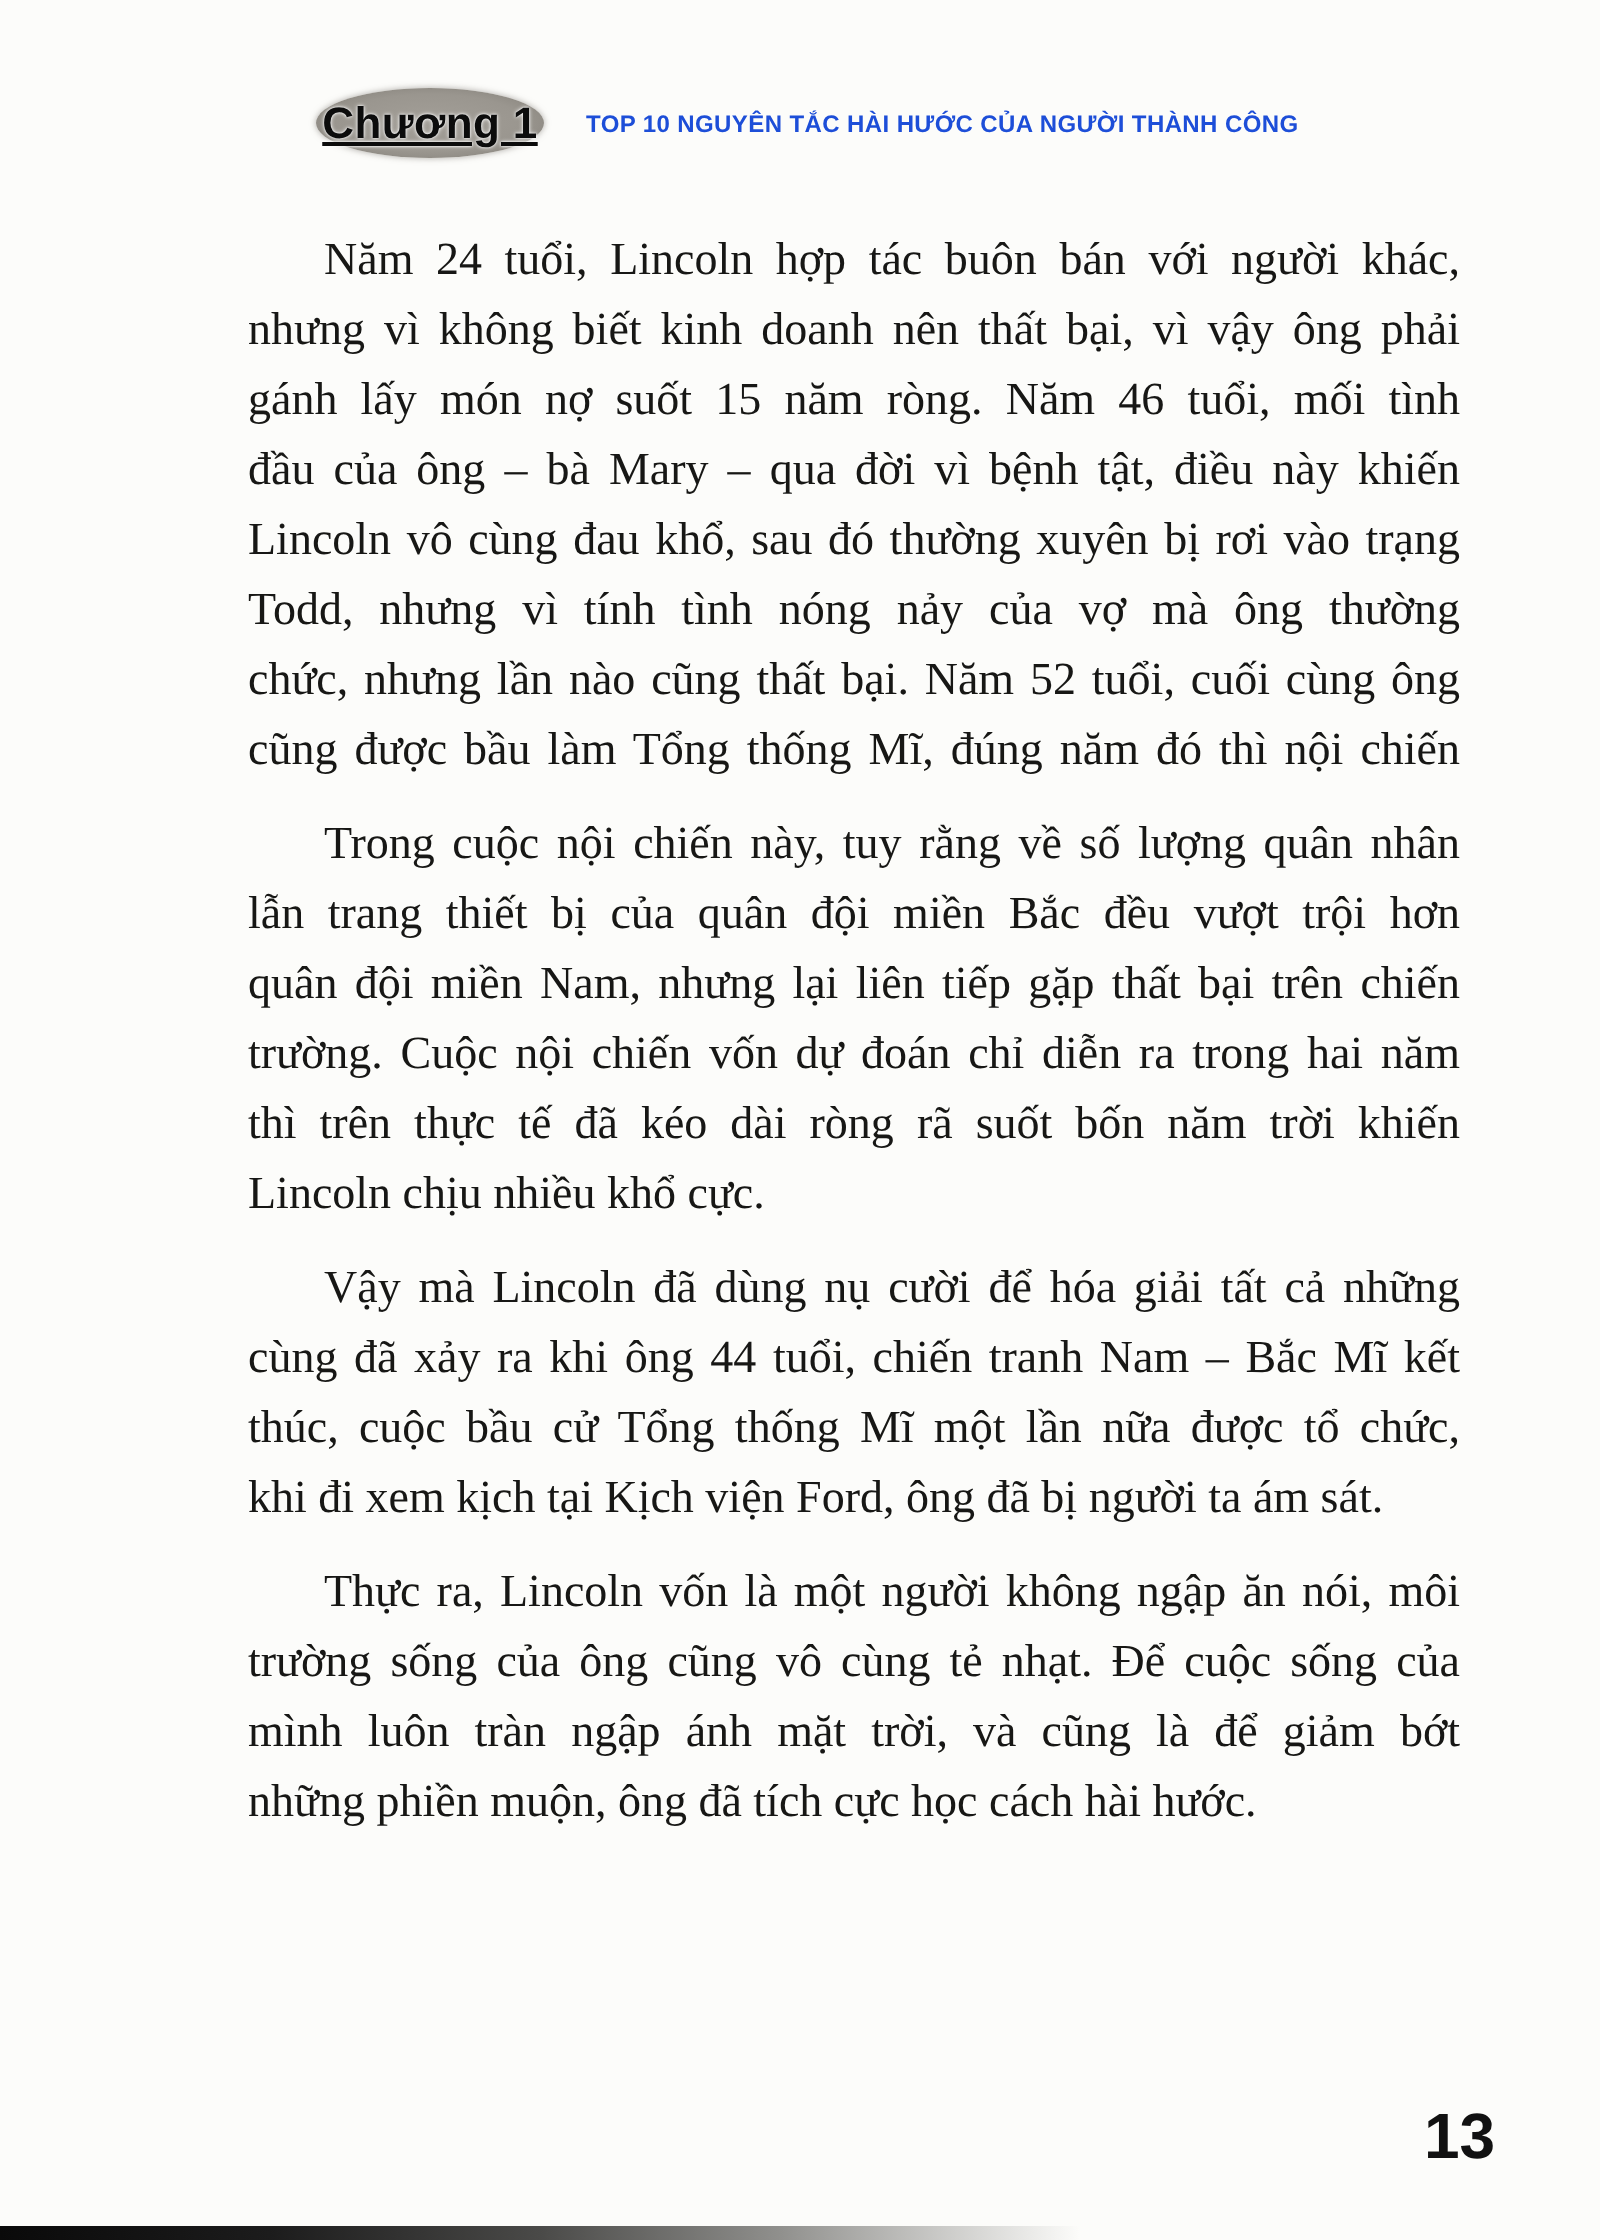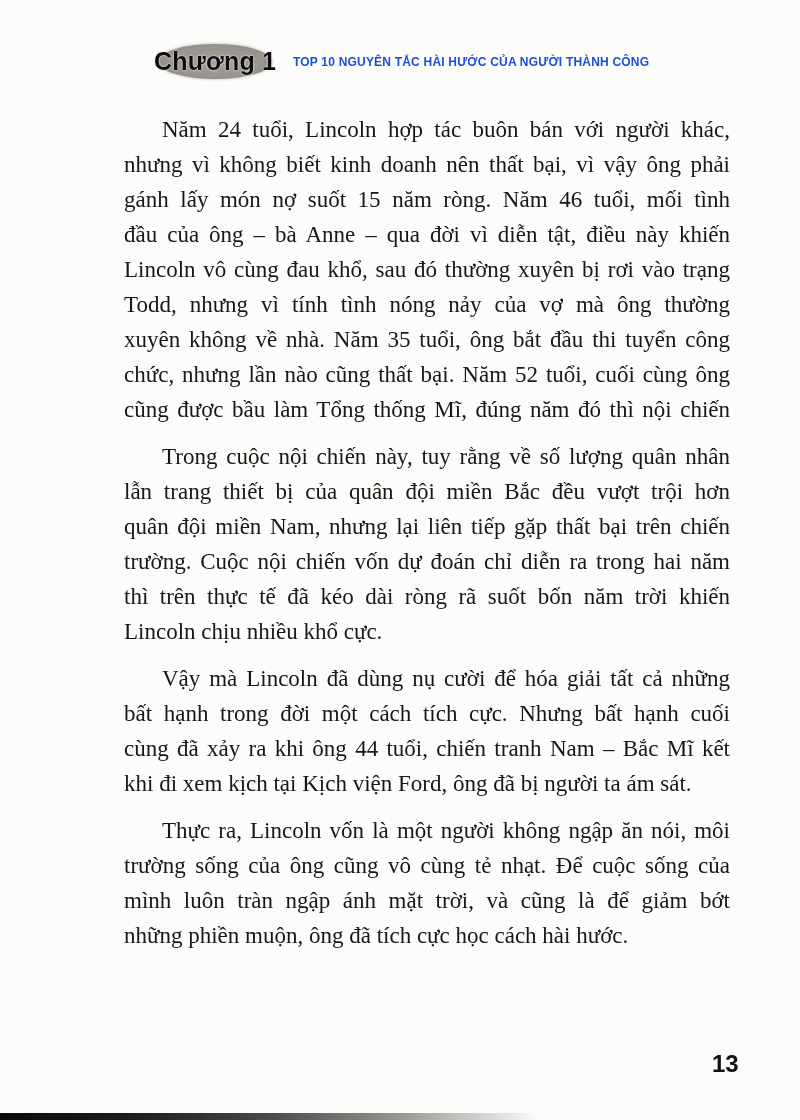--- a/index.html
+++ b/index.html
@@ -25,25 +25,26 @@
     background: radial-gradient(ellipse at center,
        #a39f98 0%, #9a968f 58%, #8d8982 78%,
        rgba(150,146,140,0.45) 90%, rgba(150,146,140,0) 100%);
     box-shadow: 0 0 3px rgba(140,136,130,0.7);
     display: flex; align-items: center; justify-content: center;
     flex: 0 0 auto;
   }
   .chapter-badge-text {
     font-family: "Liberation Sans", sans-serif;
     font-weight: bold;
-    font-size: 25px;
+    font-size: 22px;
     letter-spacing: 0.2px;
     color: #0c0c0c;
     text-shadow: 0 0 2px rgba(255,255,255,0.95), 0 0 1px #ffffff;
     white-space: nowrap;
+    text-decoration: underline;
   }
   .chapter-title {
     font-family: "Liberation Sans", sans-serif;
     font-weight: bold;
     font-size: 12px;
     letter-spacing: 0.2px;
     color: #1d4ed8;
     white-space: nowrap;
   }
 
@@ -65,21 +66,21 @@
   }
   .line.first { text-indent: 38px; }
   .line.last  { text-align-last: left; }
 
   
   .page-number {
     position: absolute;
     top: 1050px; left: 712px;
     font-family: "Liberation Sans", sans-serif;
     font-weight: bold;
-    font-size: 24px;
+    font-size: 32px;
     color: #111;
   }
 
   
   .scan-strip {
     position: absolute;
     bottom: 0; left: 0;
     width: 540px; height: 7px;
     background: linear-gradient(to right,
       #0a0a0a 0%, #1c1c1c 25%, #4a4a48 50%,
@@ -95,41 +96,40 @@
   </div>
   <div class="chapter-title">TOP 10 NGUYÊN TẮC HÀI HƯỚC CỦA NGƯỜI THÀNH CÔNG</div>
 </div>
 
 <div class="body-text">
 
   <div class="para">
     <div class="line first">Năm 24 tuổi, Lincoln hợp tác buôn bán với người khác,</div>
     <div class="line">nhưng vì không biết kinh doanh nên thất bại, vì vậy ông phải</div>
     <div class="line">gánh lấy món nợ suốt 15 năm ròng. Năm 46 tuổi, mối tình</div>
-    <div class="line">đầu của ông – bà Anne – qua đời vì diễn tật, điều này khiến</div>
+    <div class="line">đầu của ông – bà Mary – qua đời vì bệnh tật, điều này khiến</div>
     <div class="line">Lincoln vô cùng đau khổ, sau đó thường xuyên bị rơi vào trạng</div>
     <div class="line">Todd, nhưng vì tính tình nóng nảy của vợ mà ông thường</div>
-    <div class="line">xuyên không về nhà. Năm 35 tuổi, ông bắt đầu thi tuyển công</div>
     <div class="line">chức, nhưng lần nào cũng thất bại. Năm 52 tuổi, cuối cùng ông</div>
     <div class="line">cũng được bầu làm Tổng thống Mĩ, đúng năm đó thì nội chiến</div>
   </div>
 
   <div class="para">
     <div class="line first">Trong cuộc nội chiến này, tuy rằng về số lượng quân nhân</div>
     <div class="line">lẫn trang thiết bị của quân đội miền Bắc đều vượt trội hơn</div>
     <div class="line">quân đội miền Nam, nhưng lại liên tiếp gặp thất bại trên chiến</div>
     <div class="line">trường. Cuộc nội chiến vốn dự đoán chỉ diễn ra trong hai năm</div>
     <div class="line">thì trên thực tế đã kéo dài ròng rã suốt bốn năm trời khiến</div>
     <div class="line last">Lincoln chịu nhiều khổ cực.</div>
   </div>
 
   <div class="para">
     <div class="line first">Vậy mà Lincoln đã dùng nụ cười để hóa giải tất cả những</div>
-    <div class="line">bất hạnh trong đời một cách tích cực. Nhưng bất hạnh cuối</div>
     <div class="line">cùng đã xảy ra khi ông 44 tuổi, chiến tranh Nam – Bắc Mĩ kết</div>
+    <div class="line">thúc, cuộc bầu cử Tổng thống Mĩ một lần nữa được tổ chức,</div>
     <div class="line last">khi đi xem kịch tại Kịch viện Ford, ông đã bị người ta ám sát.</div>
   </div>
 
   <div class="para">
     <div class="line first">Thực ra, Lincoln vốn là một người không ngập ăn nói, môi</div>
     <div class="line">trường sống của ông cũng vô cùng tẻ nhạt. Để cuộc sống của</div>
     <div class="line">mình luôn tràn ngập ánh mặt trời, và cũng là để giảm bớt</div>
     <div class="line last">những phiền muộn, ông đã tích cực học cách hài hước.</div>
   </div>
 

